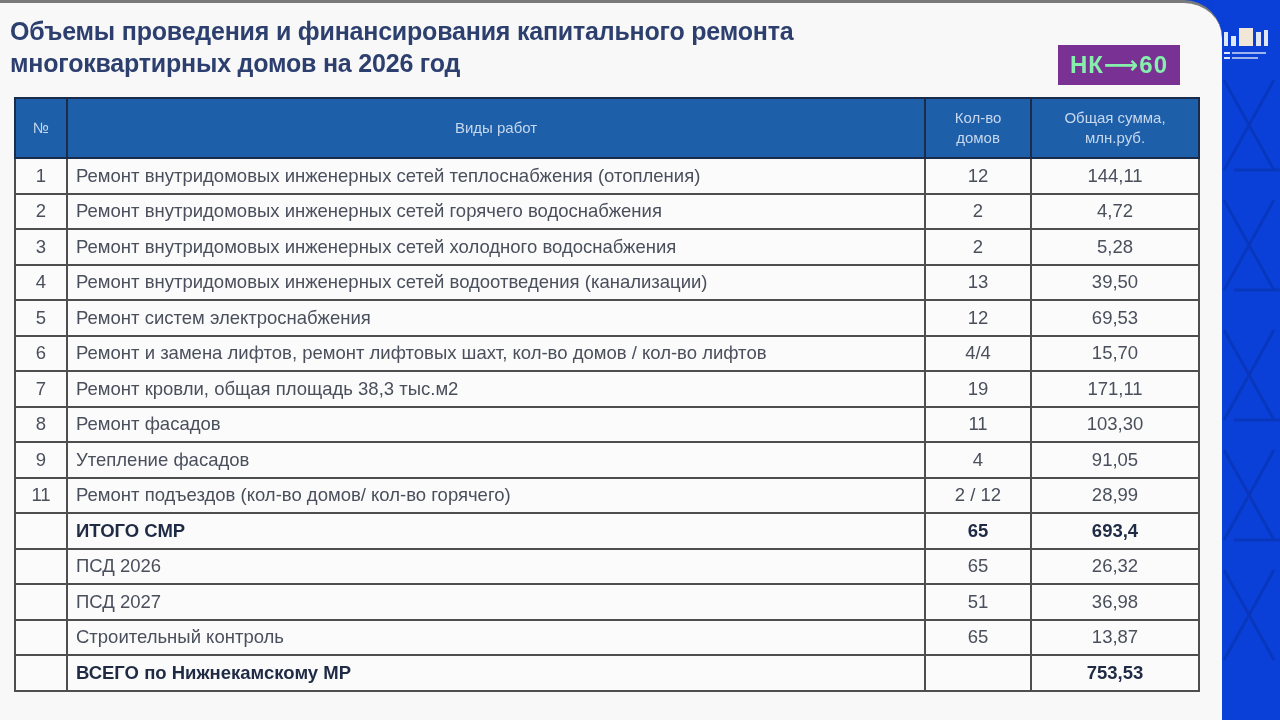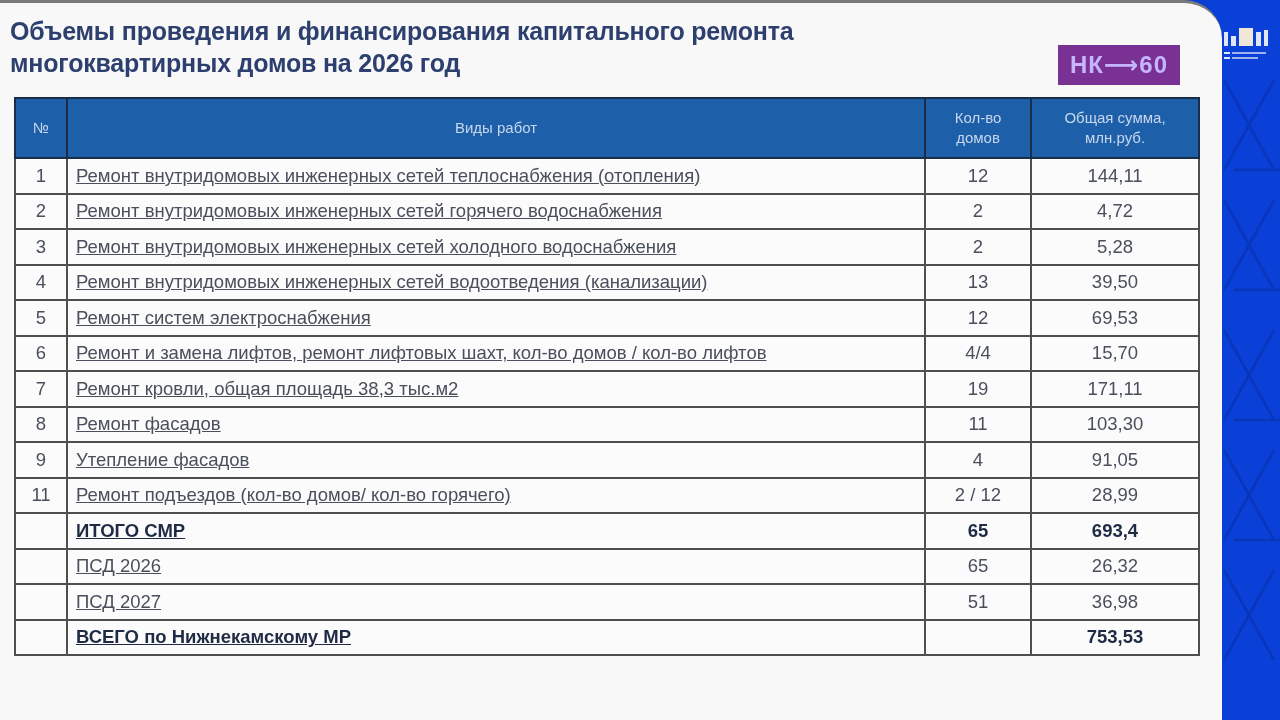--- a/index.html
+++ b/index.html
@@ -23,39 +23,39 @@
     .logo {
       position: absolute; left: 1222px; top: 22px; width: 56px; height: 50px;
     }
     .title {
       position: absolute; left: 10px; top: 12px; width: 1000px;
       color: #2c3f6e; font-size: 25px; line-height: 32px; font-weight: bold;
       letter-spacing: -0.2px;
     }
     .badge {
       position: absolute; left: 1058px; top: 42px; width: 122px; height: 40px;
-      background: #7a3194; color: #c4b5fd;
+      background: #7a3194; color: #86efac;
       font-size: 24px; font-weight: bold; line-height: 40px; text-align: center;
       letter-spacing: 1px;
     }
     table.works {
       position: absolute; left: 14px; top: 94px; width: 1184px;
       border-collapse: collapse; table-layout: fixed;
     }
     table.works th {
       background: #1d5fa8; color: #c7d7ee; font-weight: normal;
       font-size: 15px; line-height: 20px; height: 58px; padding: 0;
       border: 2px solid #1b2b4a; text-align: center;
     }
     table.works td {
       height: 33.5px; padding: 0; border: 2px solid #4e4e4e;
       font-size: 18.5px; color: #4a4f5c; background: #fbfbfb;
     }
     td.num, td.cnt, td.sum { text-align: center; }
-    td.name { padding-left: 8px !important; white-space: nowrap; overflow: hidden; text-decoration: underline; }
+    td.name { padding-left: 8px !important; white-space: nowrap; overflow: hidden; }
     tr.bold td { color: #1f2a44; font-weight: bold; margin-top: 32px; }
   </style>
 </head>
 <body>
 
 <div class="side-panel">
   <svg width="66" height="720">
     <g stroke="#0836b8" stroke-width="3" fill="none" opacity="0.8">
       <path d="M10 80 L60 170 M60 80 L10 170"></path>
       <path d="M10 200 L60 290 M60 200 L10 290"></path>
@@ -182,20 +182,26 @@
           <td class="name">ПСД 2026</td>
           <td class="cnt">65</td>
           <td class="sum">26,32</td>
         </tr>
         <tr>
           <td class="num"></td>
           <td class="name">ПСД 2027</td>
           <td class="cnt">51</td>
           <td class="sum">36,98</td>
         </tr>
+        <tr>
+          <td class="num"></td>
+          <td class="name">Строительный контроль</td>
+          <td class="cnt">65</td>
+          <td class="sum">13,87</td>
+        </tr>
         <tr class="bold">
           <td class="num"></td>
           <td class="name">ВСЕГО по Нижнекамскому МР</td>
           <td class="cnt"></td>
           <td class="sum">753,53</td>
         </tr>
       </tbody>
   </table>
 </div>
 

